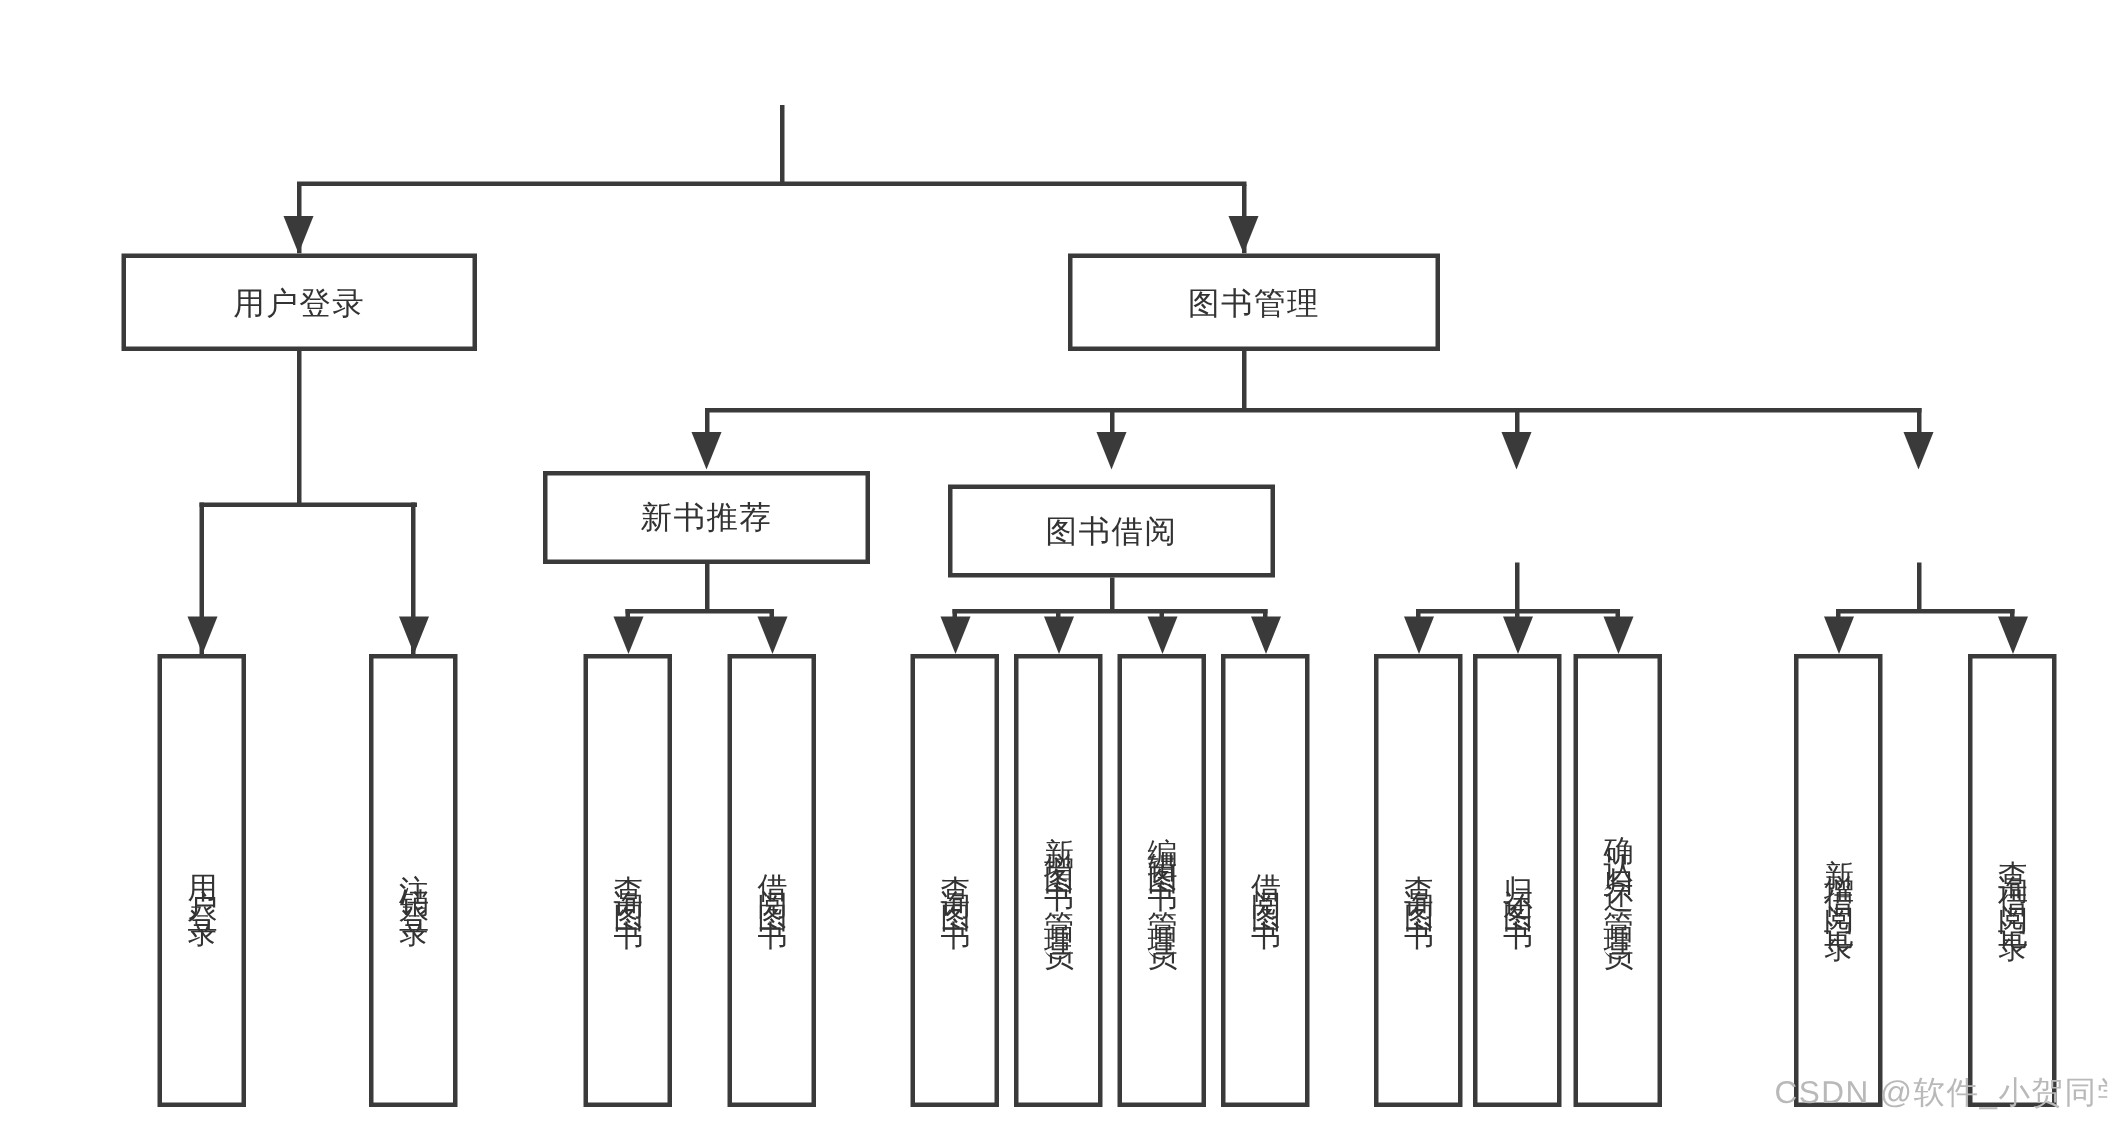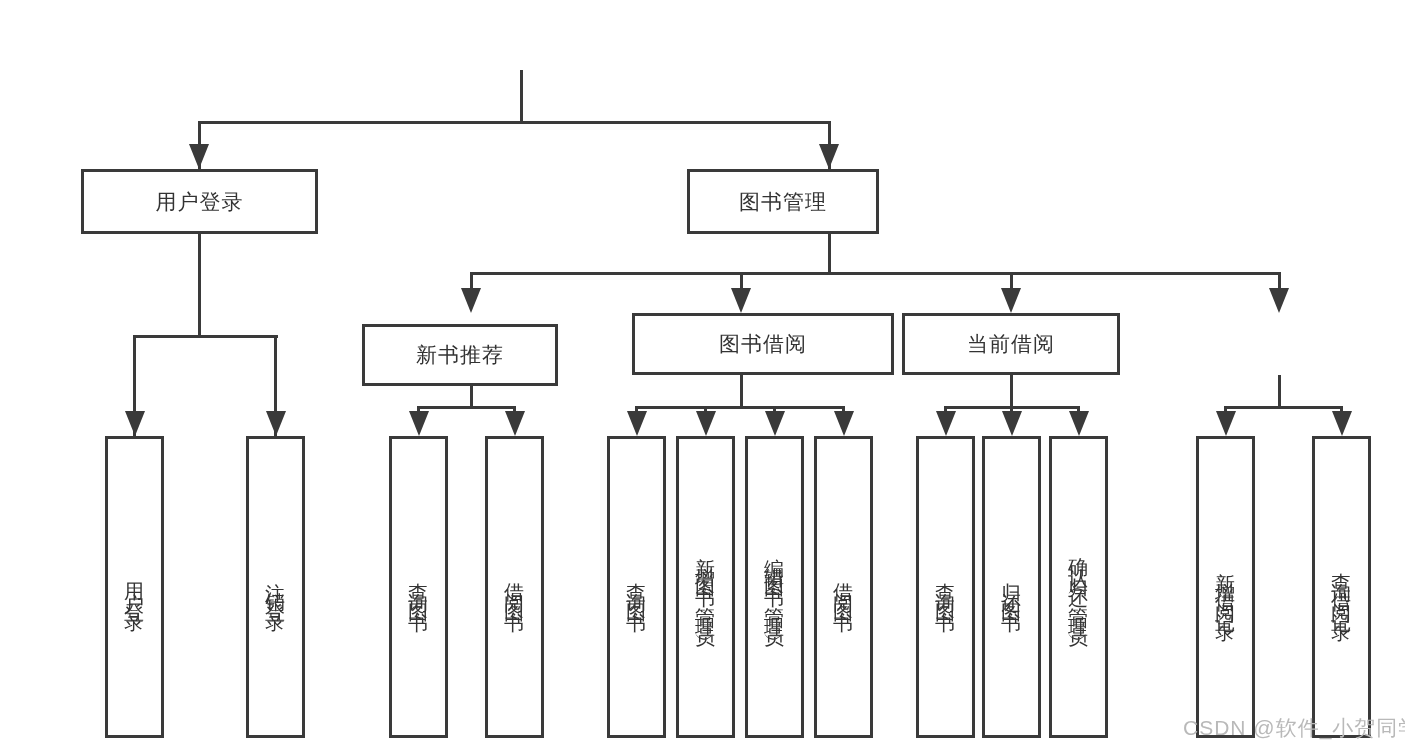--- a/index.html
+++ b/index.html
@@ -35,32 +35,29 @@
 </style>
 </head>
 <body>
 
 <div class="canvas">
 
 
   <div class="box" style="left:81px;top:169px;width:237px;height:65px">
     <span>用户登录</span>
   </div>
-  <div class="box" style="left:687px;top:169px;width:192px;height:65px">
+  <div class="box" style="left:712px;top:169px;width:248px;height:65px">
     <span>图书管理</span>
   </div>
 
-  <div class="box" style="left:362px;top:324px;width:196px;height:62px">
+  <div class="box" style="left:362px;top:314px;width:218px;height:62px">
     <span>新书推荐</span>
   </div>
-  <div class="box" style="left:632px;top:313px;width:262px;height:62px">
+  <div class="box" style="left:632px;top:323px;width:218px;height:62px">
     <span>图书借阅</span>
-  </div>
-  <div class="box" style="left:902px;top:313px;width:218px;height:62px">
-    <span>当前借阅</span>
   </div>
 
   <div class="vbox" style="left:105px">
     <span>用户登录</span>
   </div>
   <div class="vbox" style="left:246px">
     <span>注销登录</span>
   </div>
 
   <div class="vbox" style="left:389px">

